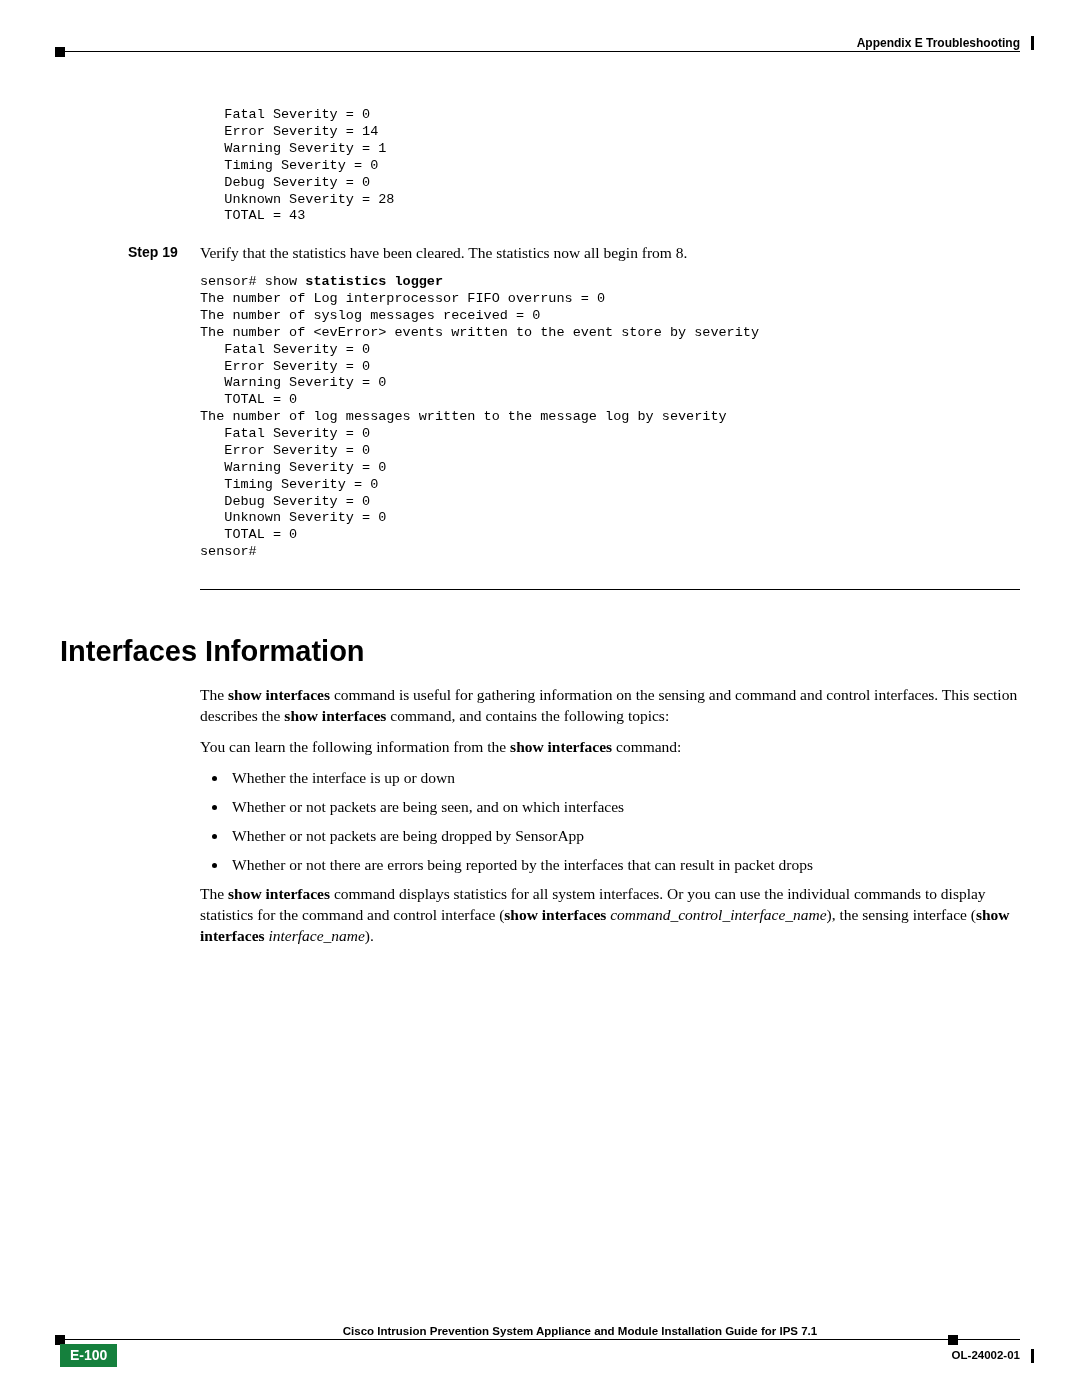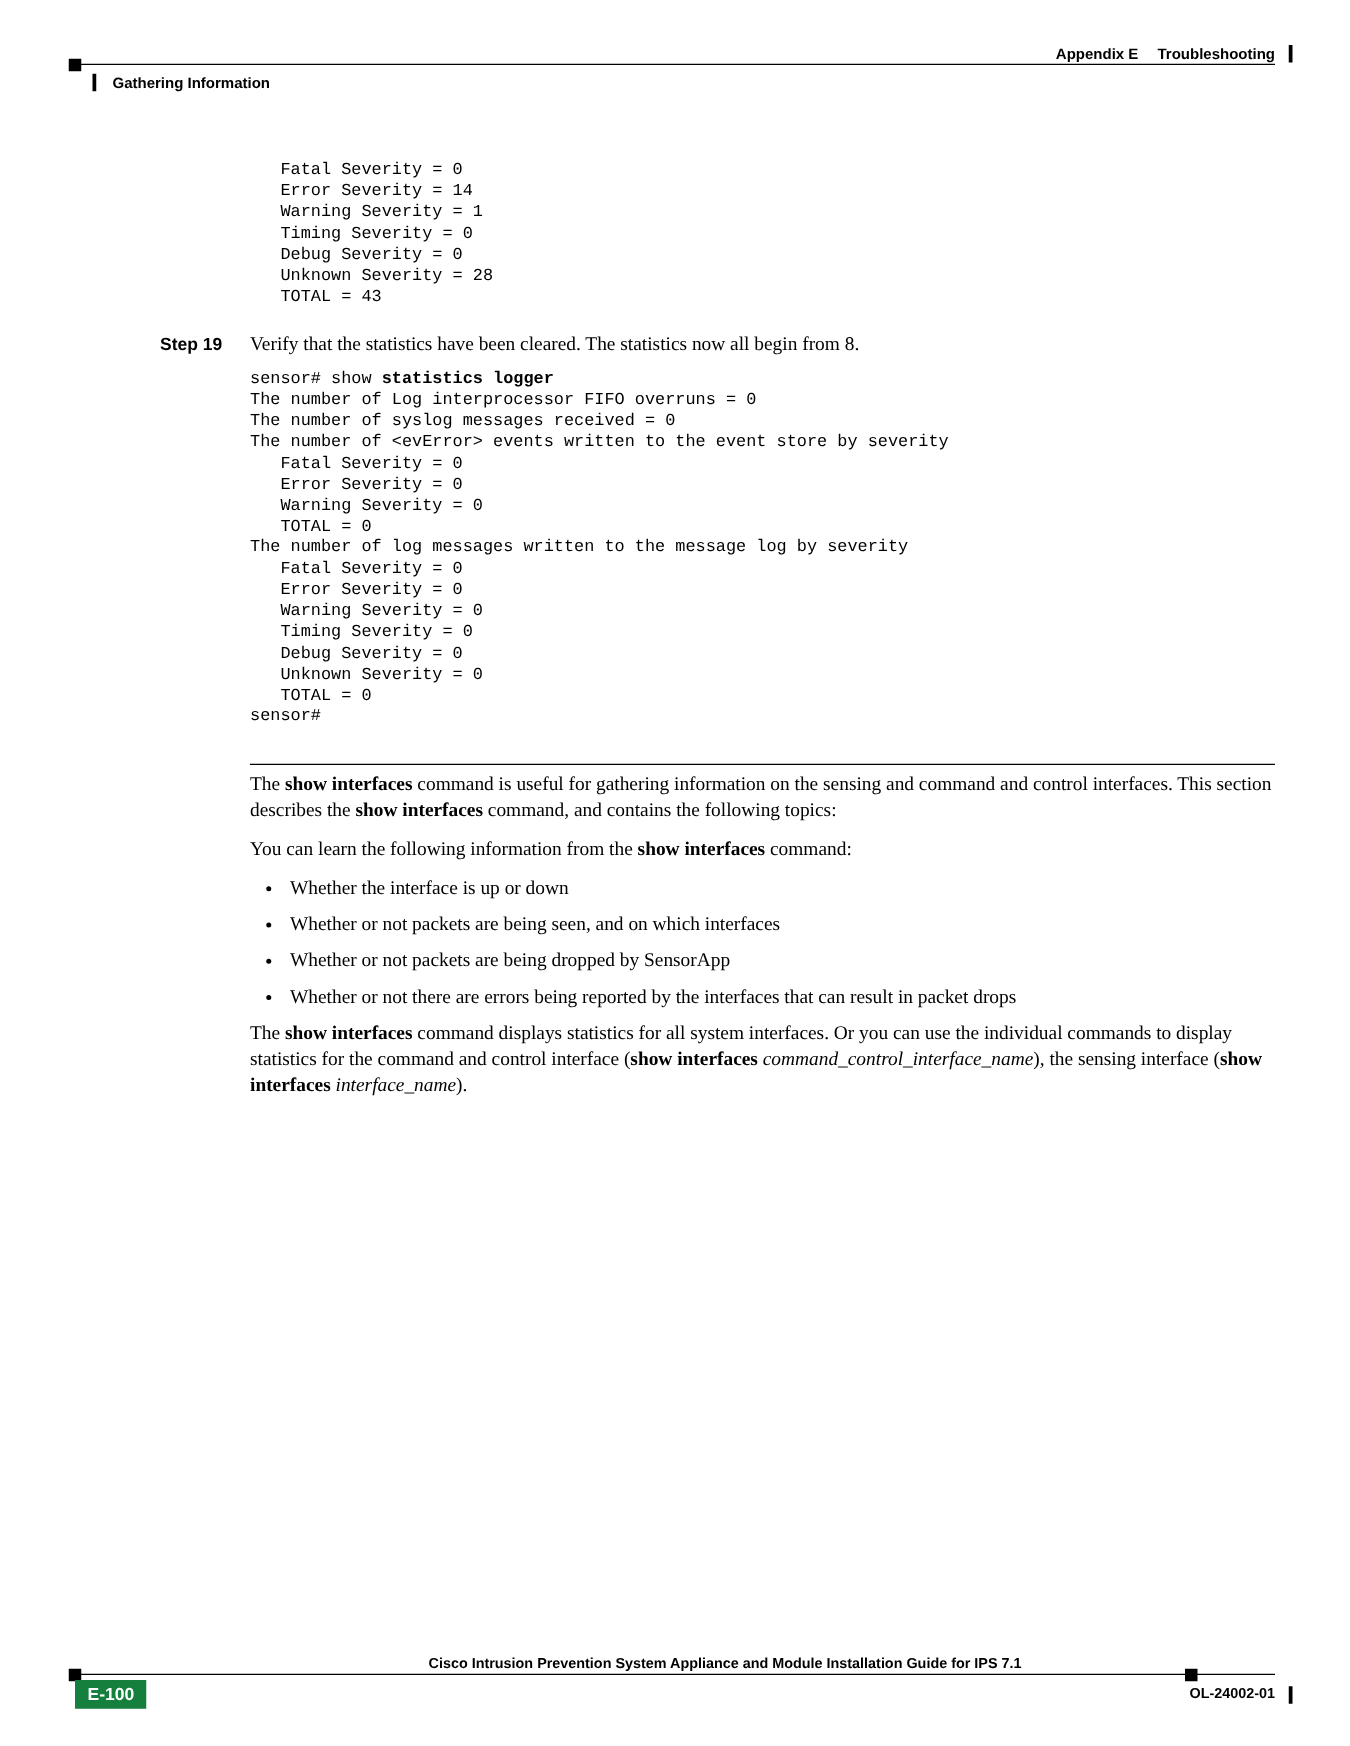--- a/index.html
+++ b/index.html
@@ -33,21 +33,21 @@
   }
   .sq-left { left: -5px; }
   .sq-right { right: -5px; }
   .header-top {
     font-family: Arial, Helvetica, sans-serif;
     font-size: 12px;
     font-weight: bold;
   }
   .header-top-right { text-align: right; margin-bottom: -4px;}
   .header-top-right span { padding-right: 0; }
-  .header-top-right .appx { margin-right: 12px; }
+  .header-top-right .appx { margin-right: 0; }
   .header-row-below {
     display: flex;
     justify-content: space-between;
     margin-top: 0;
   }
   .header-left-label {
     font-family: Arial, Helvetica, sans-serif;
     font-size: 12px;
     font-weight: bold;
     margin-left: 20px;
@@ -159,24 +159,20 @@
 <body>
 
 <div class="page">
 
   <div class="header-top header-top-right tick-after">
     <span class="appx">Appendix E</span>
     <span>Troubleshooting</span>
   </div>
   <div class="header-rule">
     <div class="sq-left"></div>
-  </div>
-  <div class="header-row-below">
-    <div class="header-left-label tick-before">Gathering Information</div>
-    <div></div>
   </div>
 
   <div class="content">
     <div class="code">   Fatal Severity = 0
    Error Severity = 14
    Warning Severity = 1
    Timing Severity = 0
    Debug Severity = 0
    Unknown Severity = 28
    TOTAL = 43</div>
@@ -200,20 +196,21 @@
    Warning Severity = 0
    Timing Severity = 0
    Debug Severity = 0
    Unknown Severity = 0
    TOTAL = 0
 sensor#</span></div>
 
     <hr class="section-rule">
   </div>
 
+  <h1>Interfaces Information</h1>
 
   <div class="content">
     <p class="para">
       <span>The </span><span class="bold">show interfaces</span><span> command is useful for gathering information on the sensing and command and control interfaces. This section describes the </span><span class="bold">show interfaces</span><span> command, and contains the following topics:</span>
     </p>
   </div>
 
 
   <div class="content">
     <p class="para">

